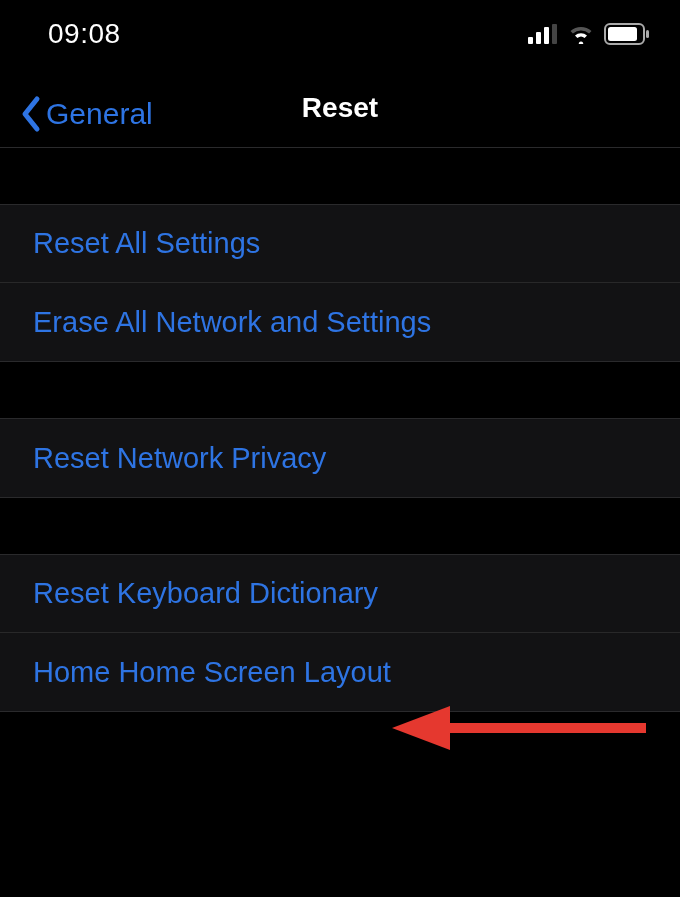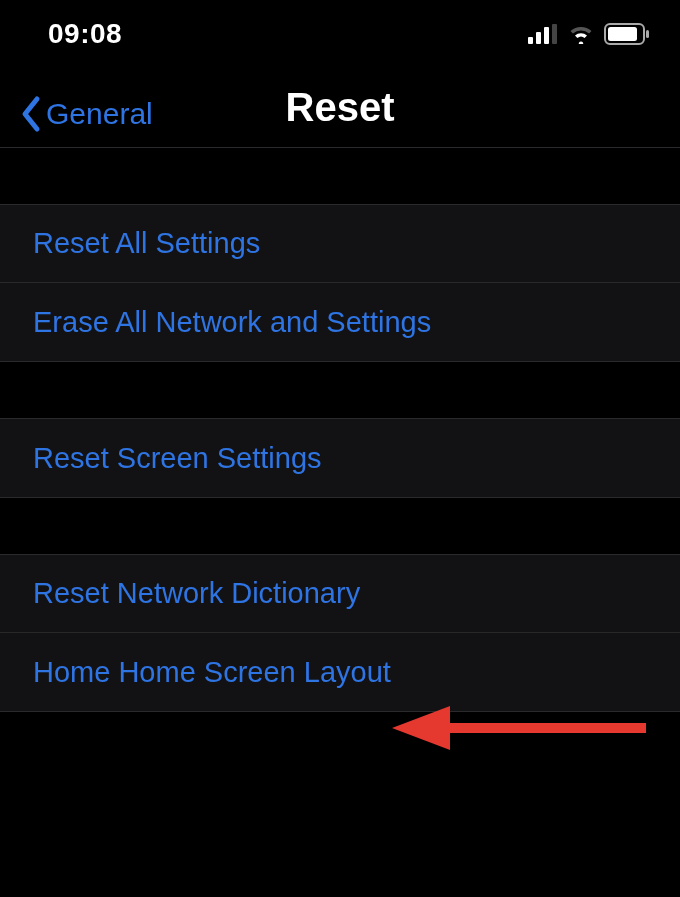--- a/index.html
+++ b/index.html
@@ -19,21 +19,21 @@
     }
     .status-bar {
       display: flex;
       justify-content: space-between;
       align-items: center;
       height: 68px;
       padding: 0 30px 0 48px;
     }
     .status-time {
       font-size: 28px;
-      font-weight: 700;
+      font-weight: 400;
       color: #ffffff;
       letter-spacing: 0.5px;
     }
     .status-icons {
       display: flex;
       align-items: center;
       gap: 9px;
     }
     .nav-bar {
       display: flex;
@@ -52,21 +52,21 @@
       font-weight: 400;
       cursor: pointer;
       z-index: 2;
       margin-top: 12px;
     }
     .nav-title {
       position: absolute;
       left: 0;
       right: 0;
       text-align: center;
-      font-size: 40px;
+      font-size: 28px;
       font-weight: 600;
       color: #ffffff;
       pointer-events: none;
     }
     .section-gap {
       height: 56px;
       background: #000000;
     }
     .section-gap.small {
       height: 56px;
@@ -144,29 +144,29 @@
   </div>
   <div class="list-item">
     <span>Erase All Network and Settings</span>
   </div>
 </div>
 
 <div class="section-gap small"></div>
 
 <div class="list-section section-start-border section-end-border">
   <div class="list-item">
-    <span>Reset Screen Settings</span>
+    <span>Reset Network Privacy</span>
   </div>
 </div>
 
 <div class="section-gap small"></div>
 
 <div class="list-section section-start-border section-end-border">
   <div class="list-item">
-    <span>Reset Network Dictionary</span>
+    <span>Reset Keyboard Dictionary</span>
   </div>
   <div class="list-item">
     <span>Home Home Screen Layout</span>
   </div>
 </div>
 
 <svg class="annotation-arrow" width="258" height="56" viewBox="0 0 258 56">
   <line x1="58" y1="28" x2="254" y2="28" stroke="#e5382f" stroke-width="10"></line>
   <polygon points="0,28 58,6 58,50" fill="#e5382f"></polygon>
 </svg>

